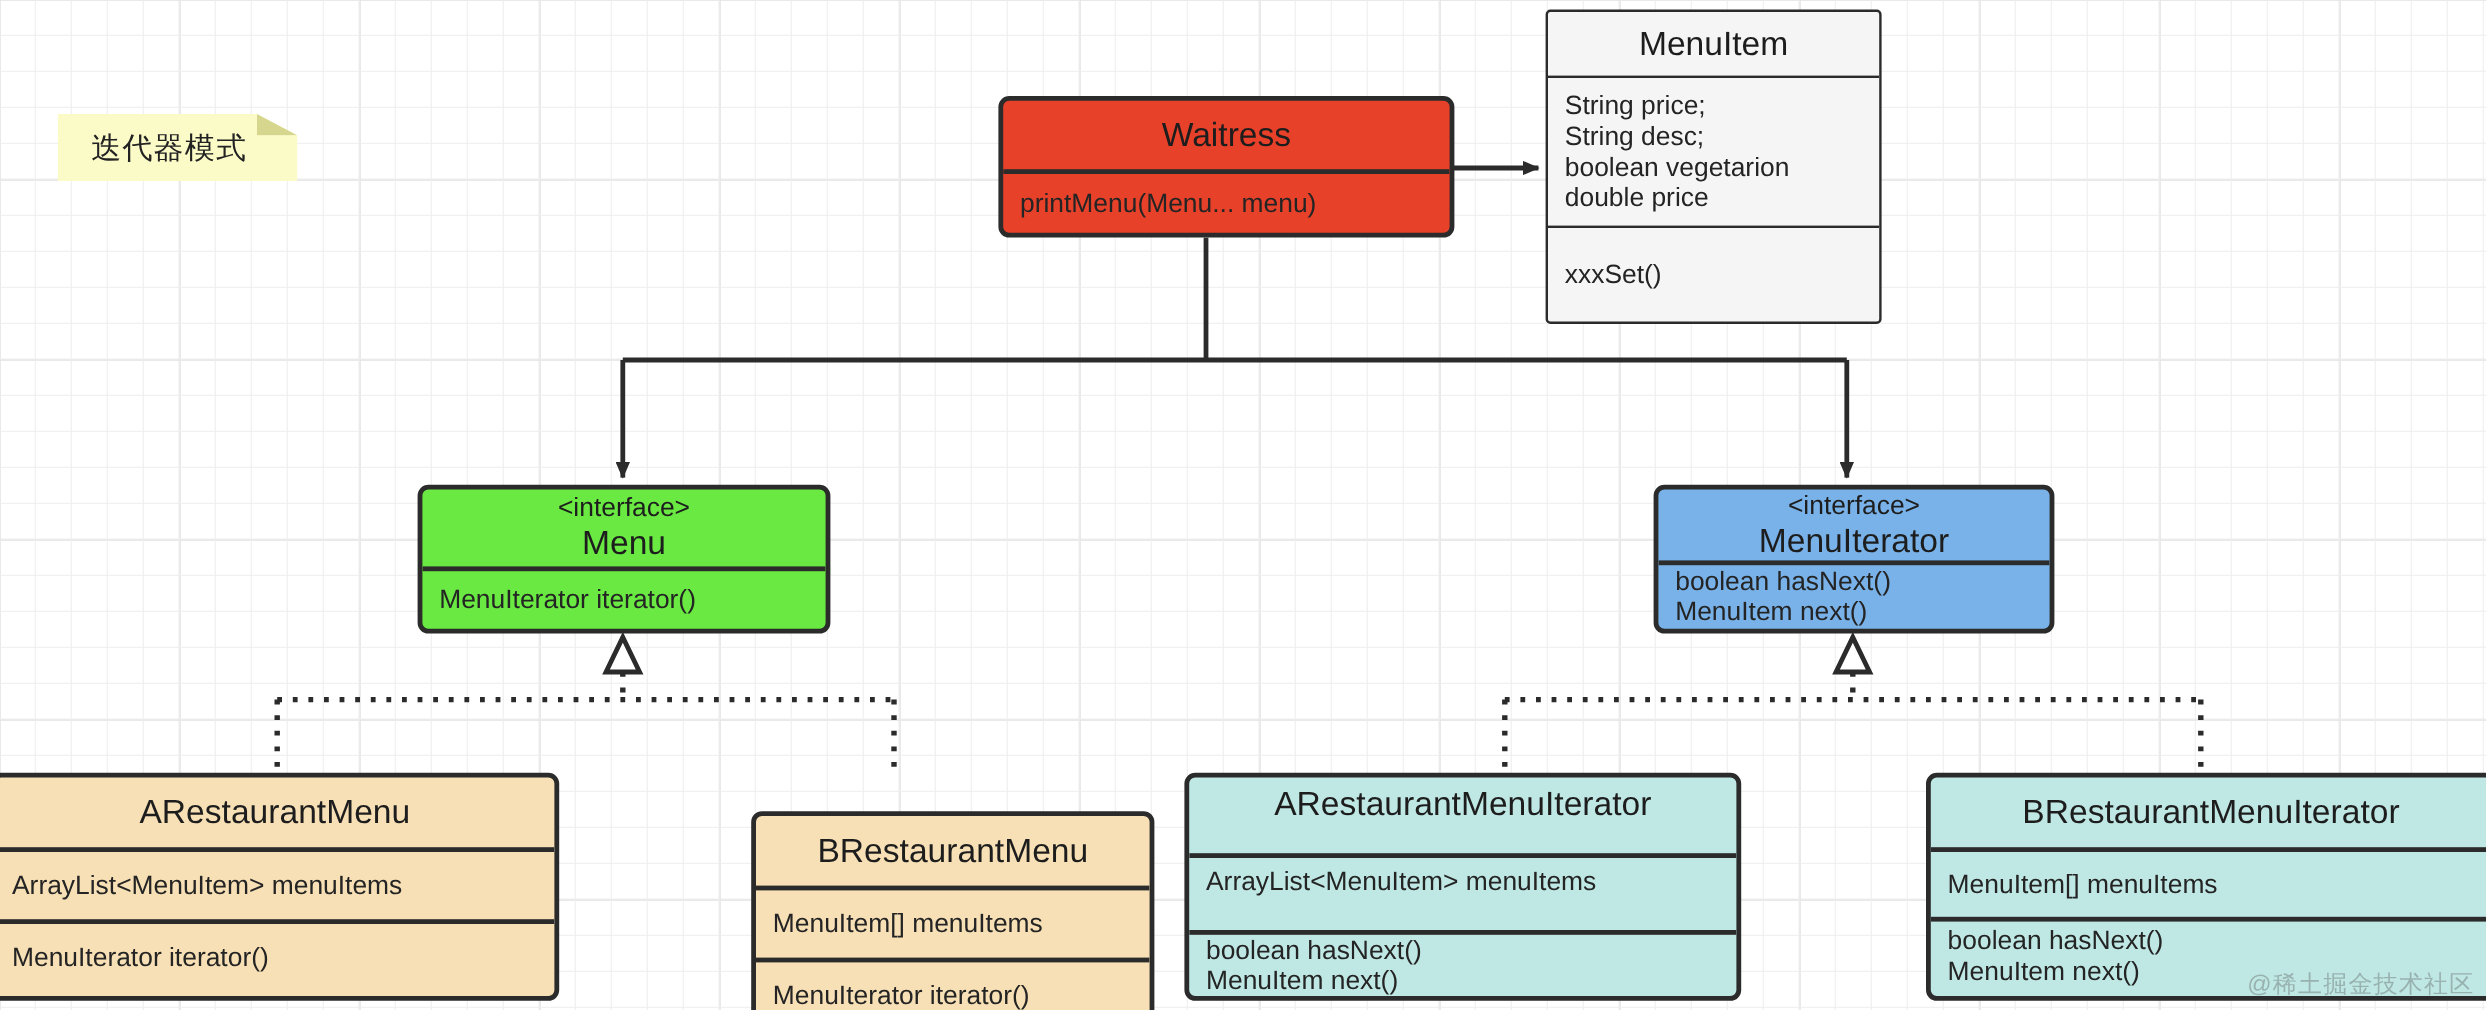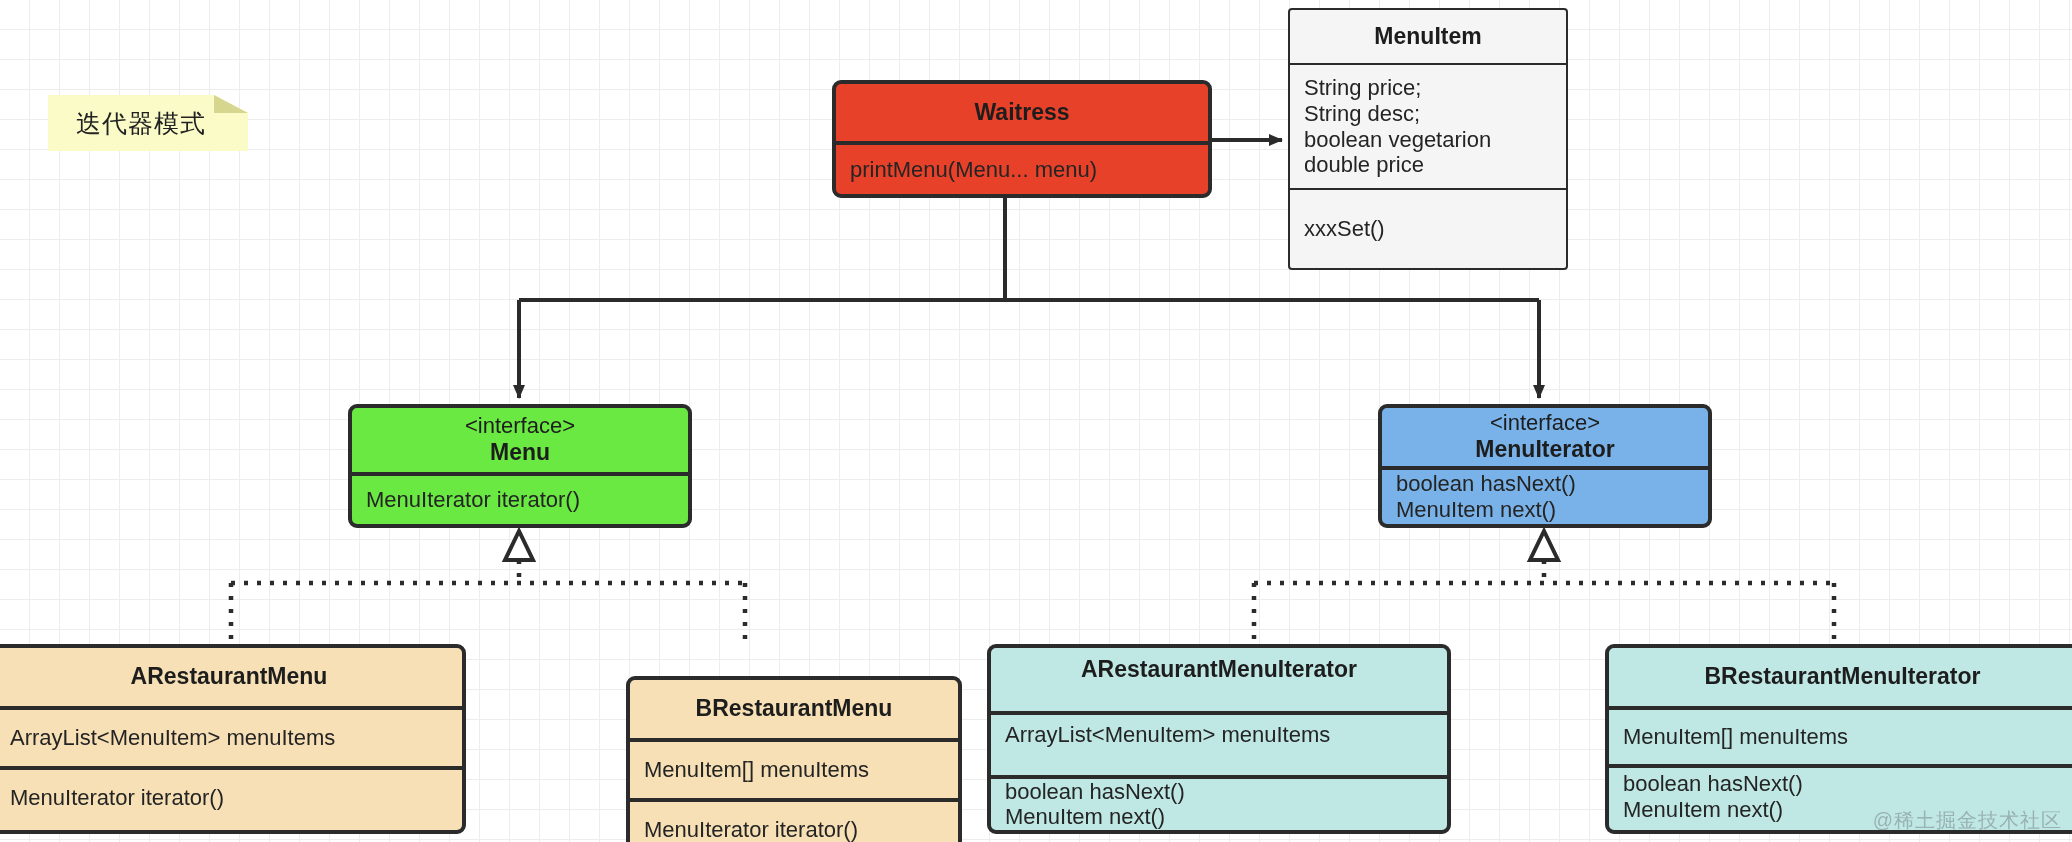--- a/index.html
+++ b/index.html
@@ -90,22 +90,22 @@
   .sec + .sec {
     border-top: 4px solid #2b2b2b;
   }
   .uml.thin .sec + .sec {
     border-top: 2.5px solid #2b2b2b;
   }
   .sec.center {
     align-items: center;
   }
   .title {
-    font-weight: bold;
-    font-size: 23px;
+    font-weight: normal;
+    font-size: 28px;
     color: #1d1d1d;
     text-align: center;
     line-height: 1.18;
   }
   .iface-tag {
     font-weight: normal;
     font-size: 22px;
     color: #1d1d1d;
     text-align: center;
     line-height: 1.18;

